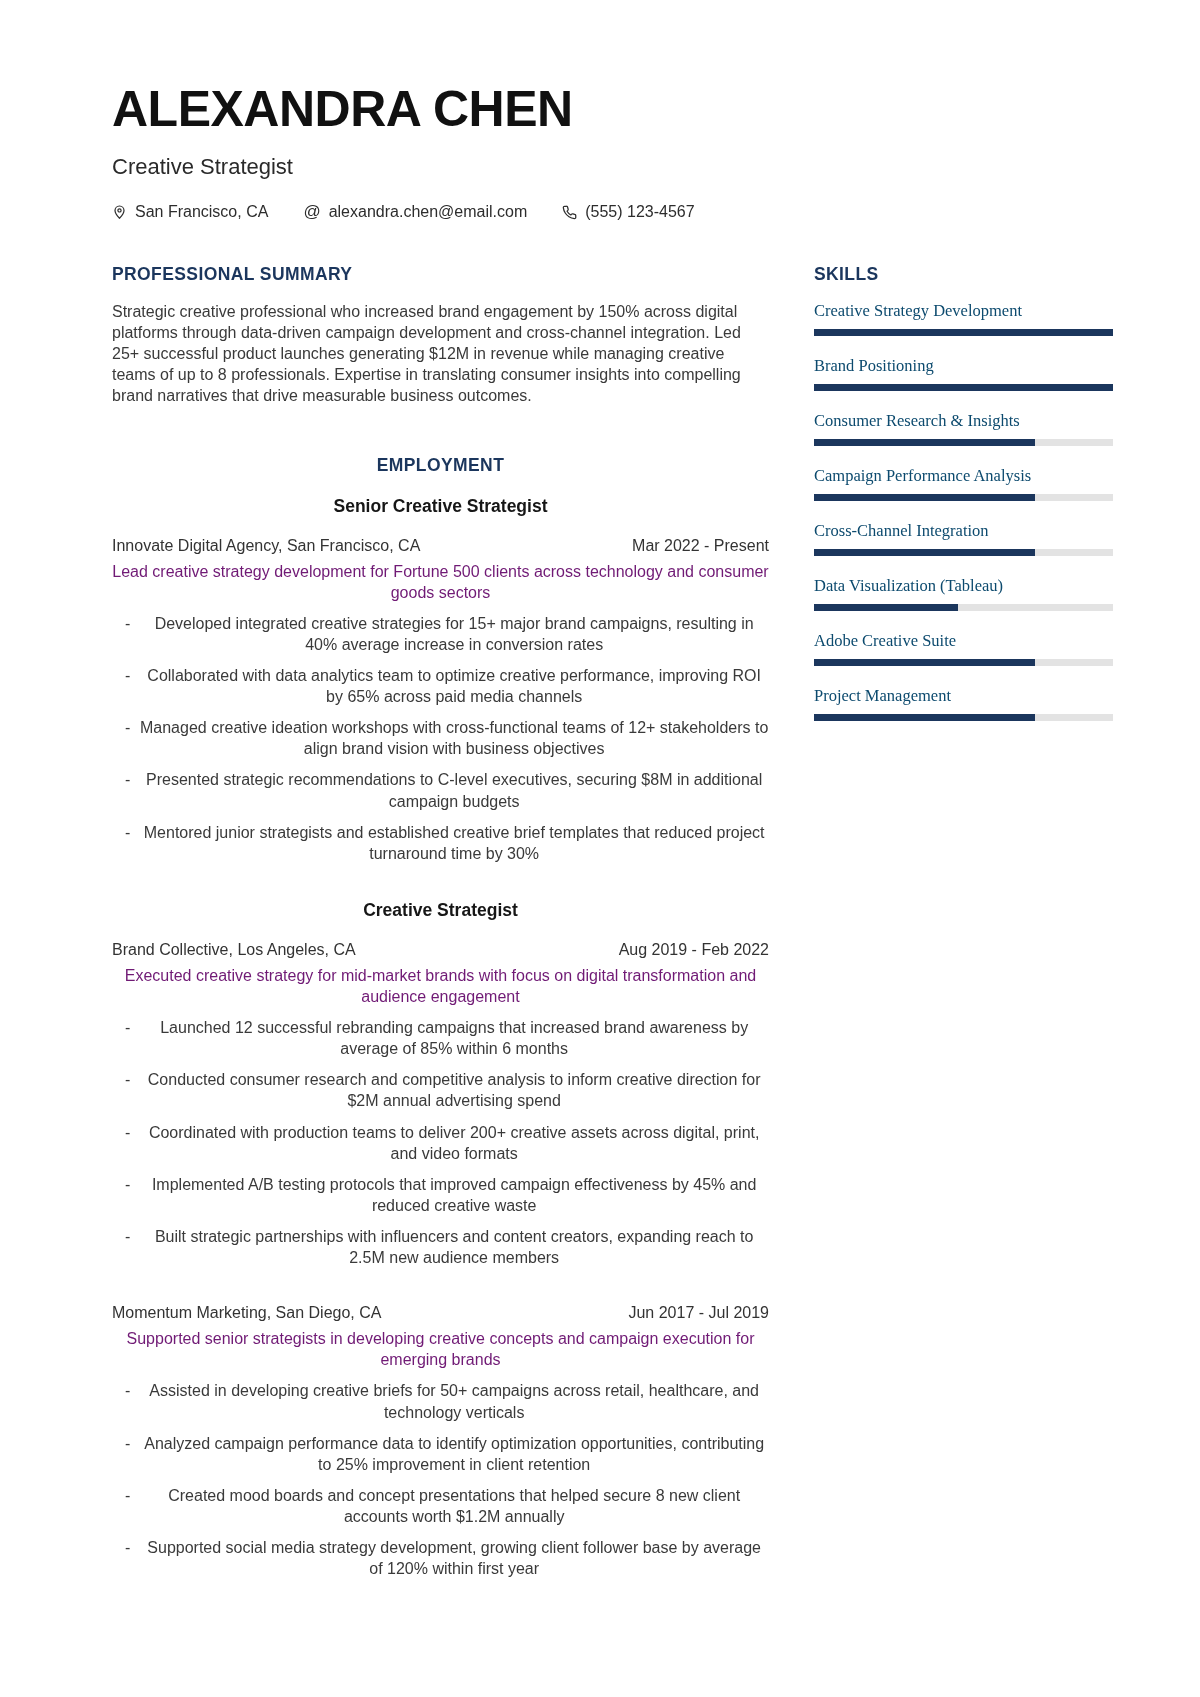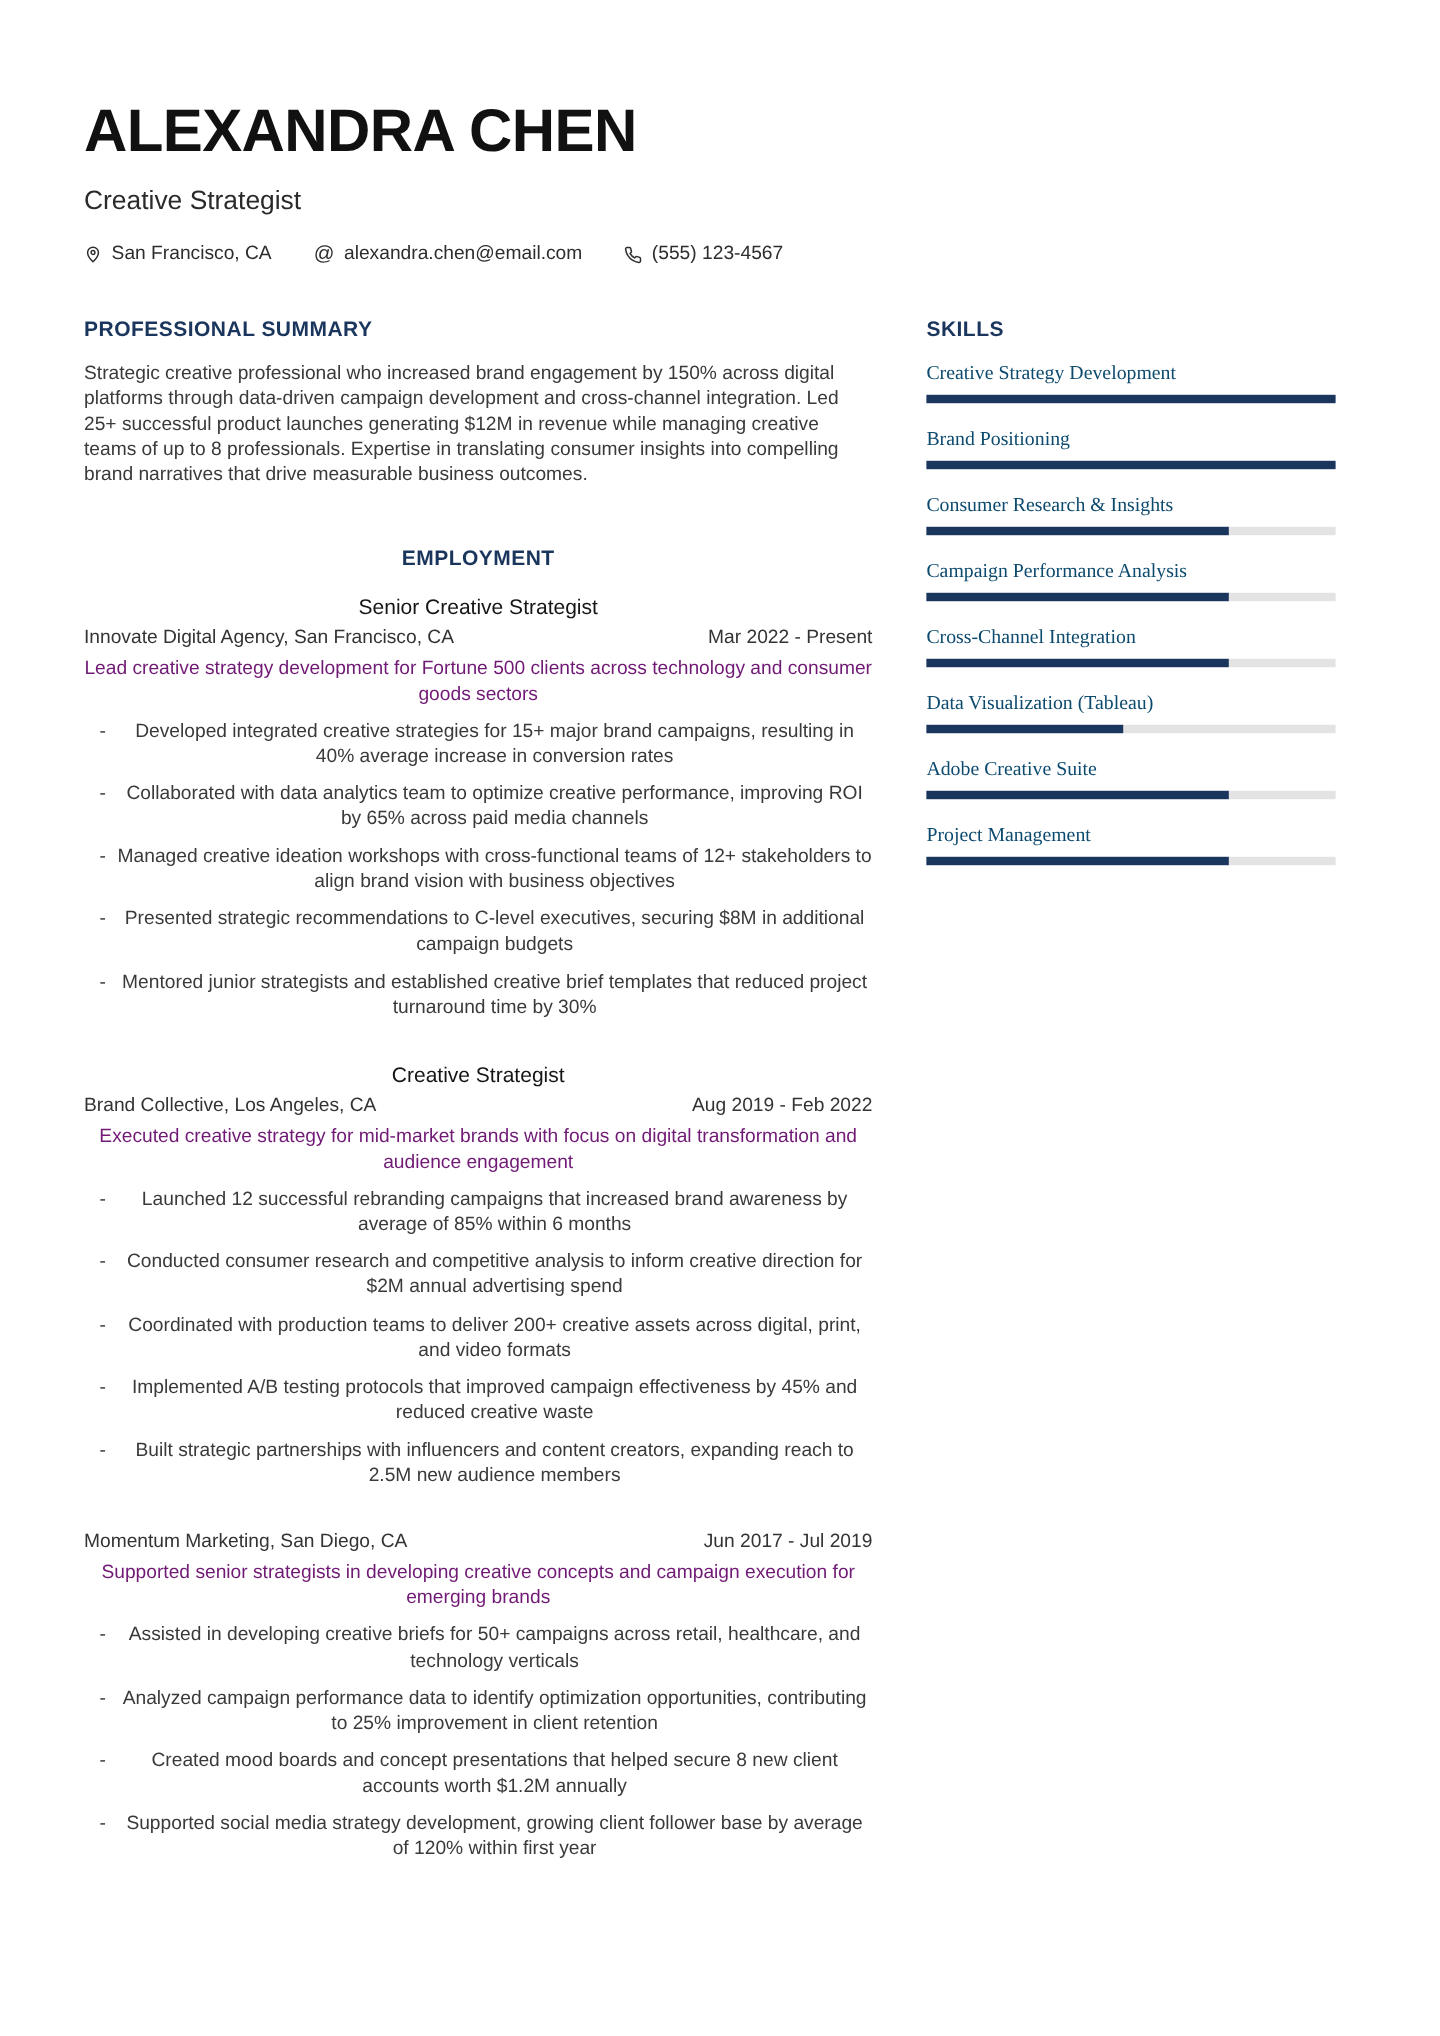--- a/index.html
+++ b/index.html
@@ -7,21 +7,21 @@
     width: 1200px;
     background: #ffffff;
   }
   body {
     height: 1697px;
     font-family: "Liberation Sans", sans-serif;
     color: #222222;
     overflow: hidden;
   }
   .page {
-    padding: 84px 87px 0 70px;
+    padding: 84px 87px 0 112px;
   }
   
   .name {
     font-size: 50px;
     font-weight: 700;
     letter-spacing: -0.5px;
     color: #111111;
     line-height: 1.0;
   }
   .job-headline {
@@ -60,25 +60,25 @@
     font-size: 16px;
     line-height: 1.32;
     color: #3a3a3a;
   }
   
   .employment-section { margin-top: 48px; text-align: center; }
   .job { margin-top: 20px; }
   .job + .job { margin-top: 36px; }
   .job-title {
     font-size: 17.5px;
-    font-weight: 400;
+    font-weight: 700;
     color: #161616;
   }
   .job-meta-row {
-    margin-top: 6px;
+    margin-top: 20px;
     display: flex;
     justify-content: space-between;
     align-items: baseline;
     font-size: 16px;
     color: #333333;
   }
   .job-desc {
     margin-top: 6px;
     font-size: 16px;
     line-height: 1.32;

